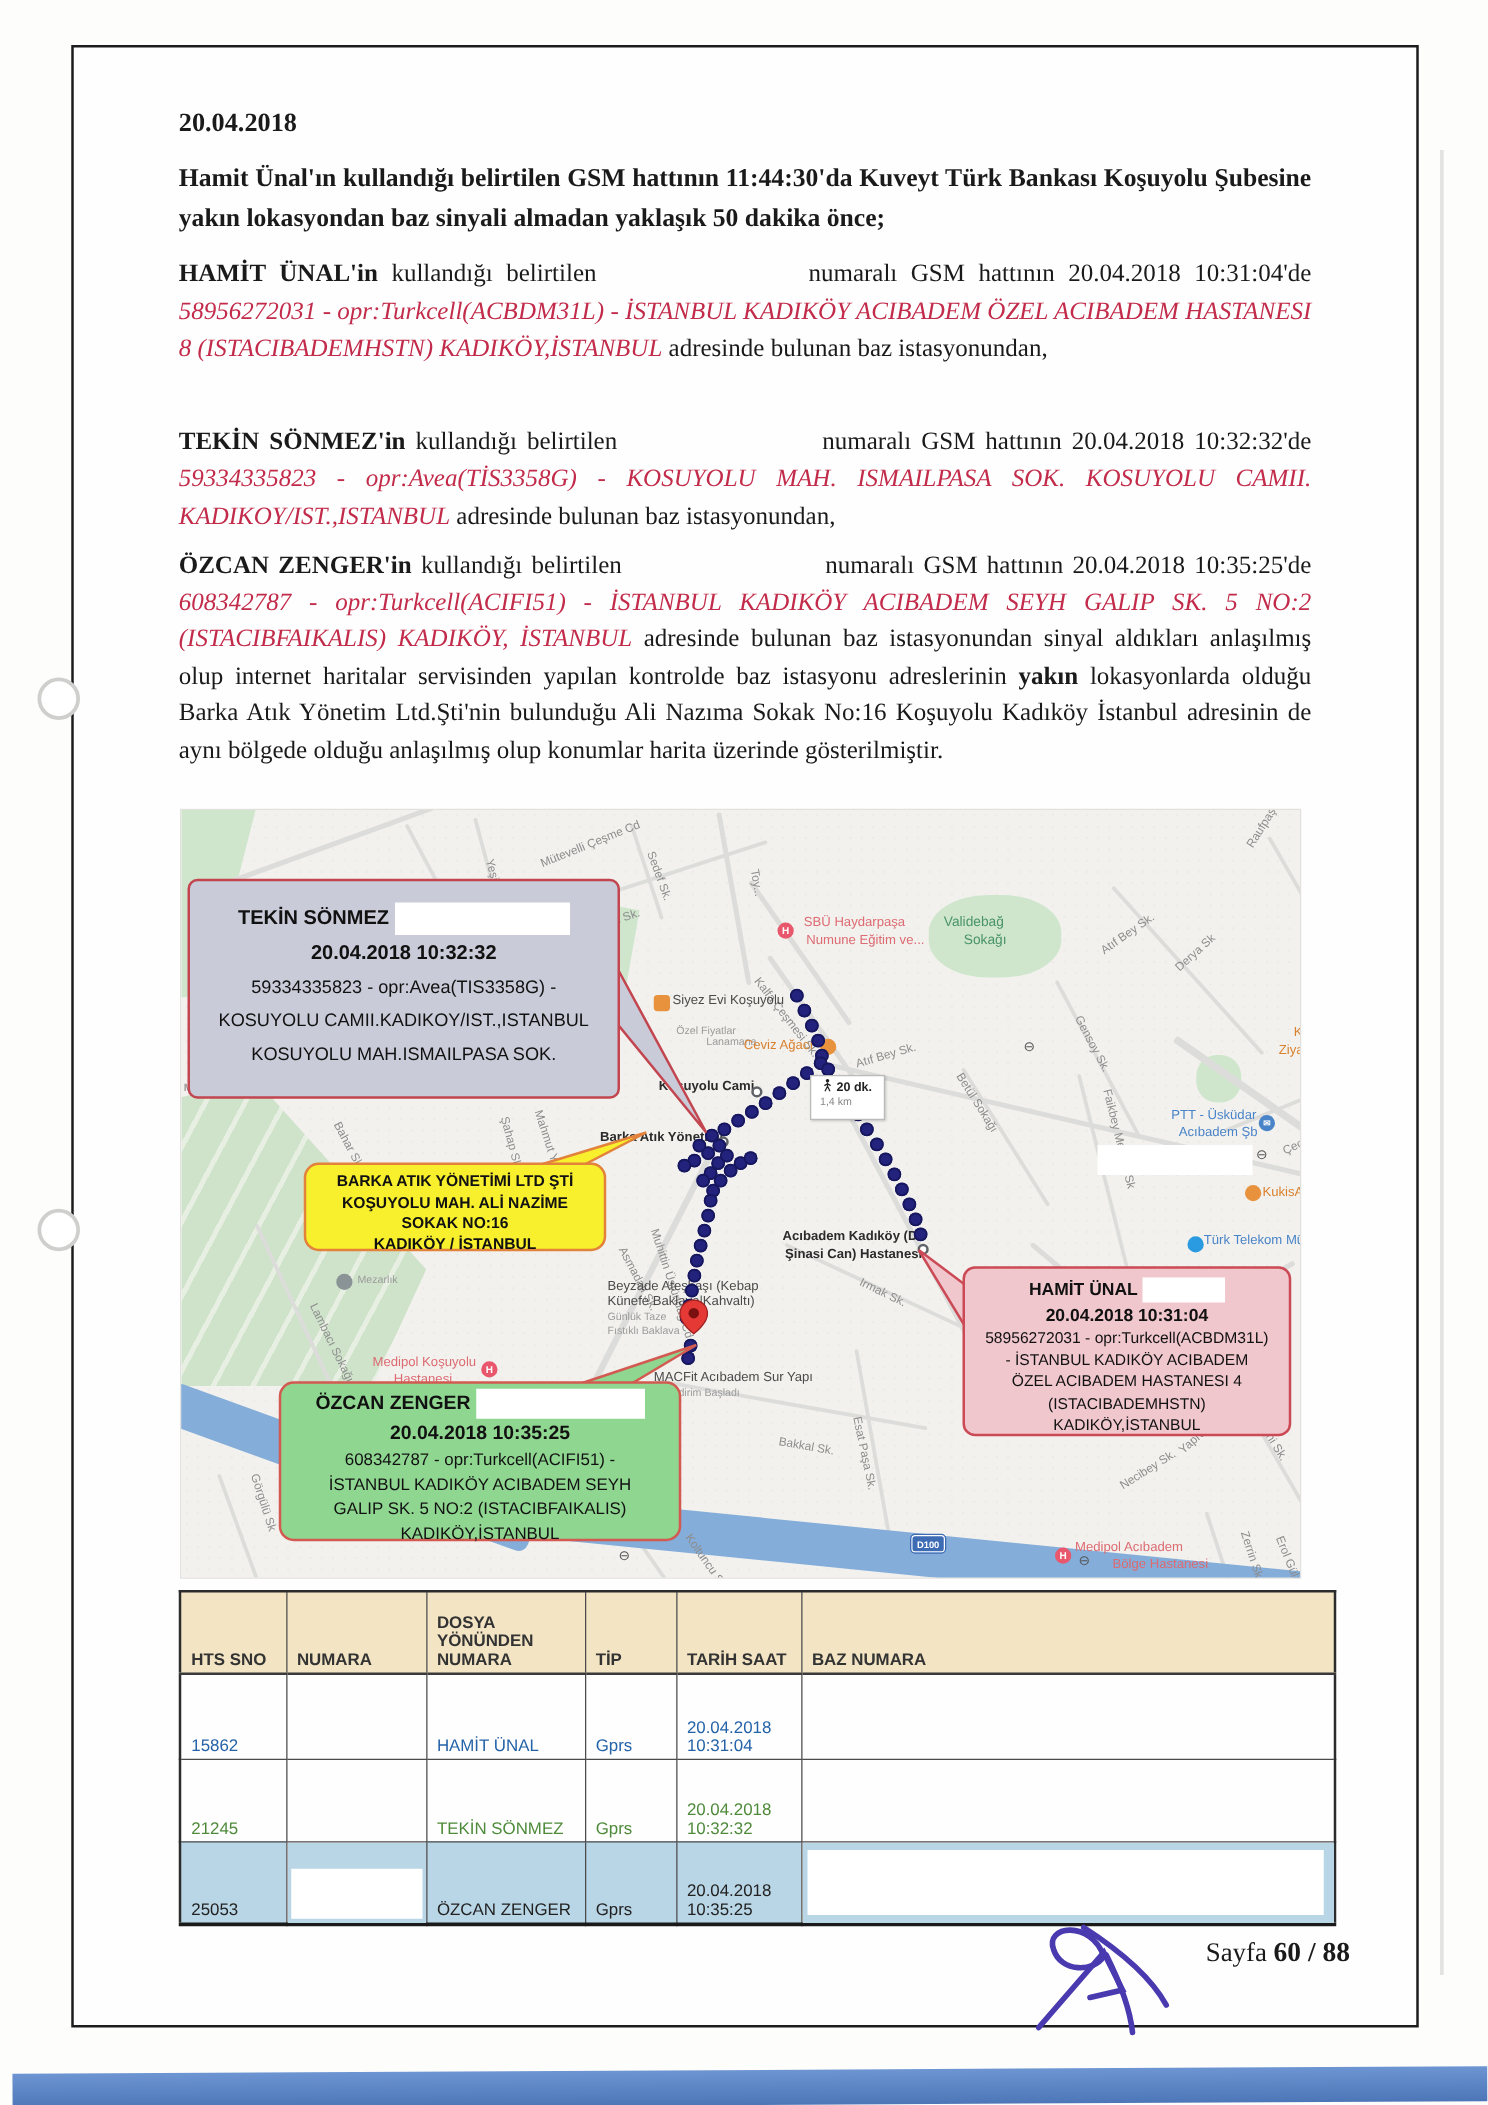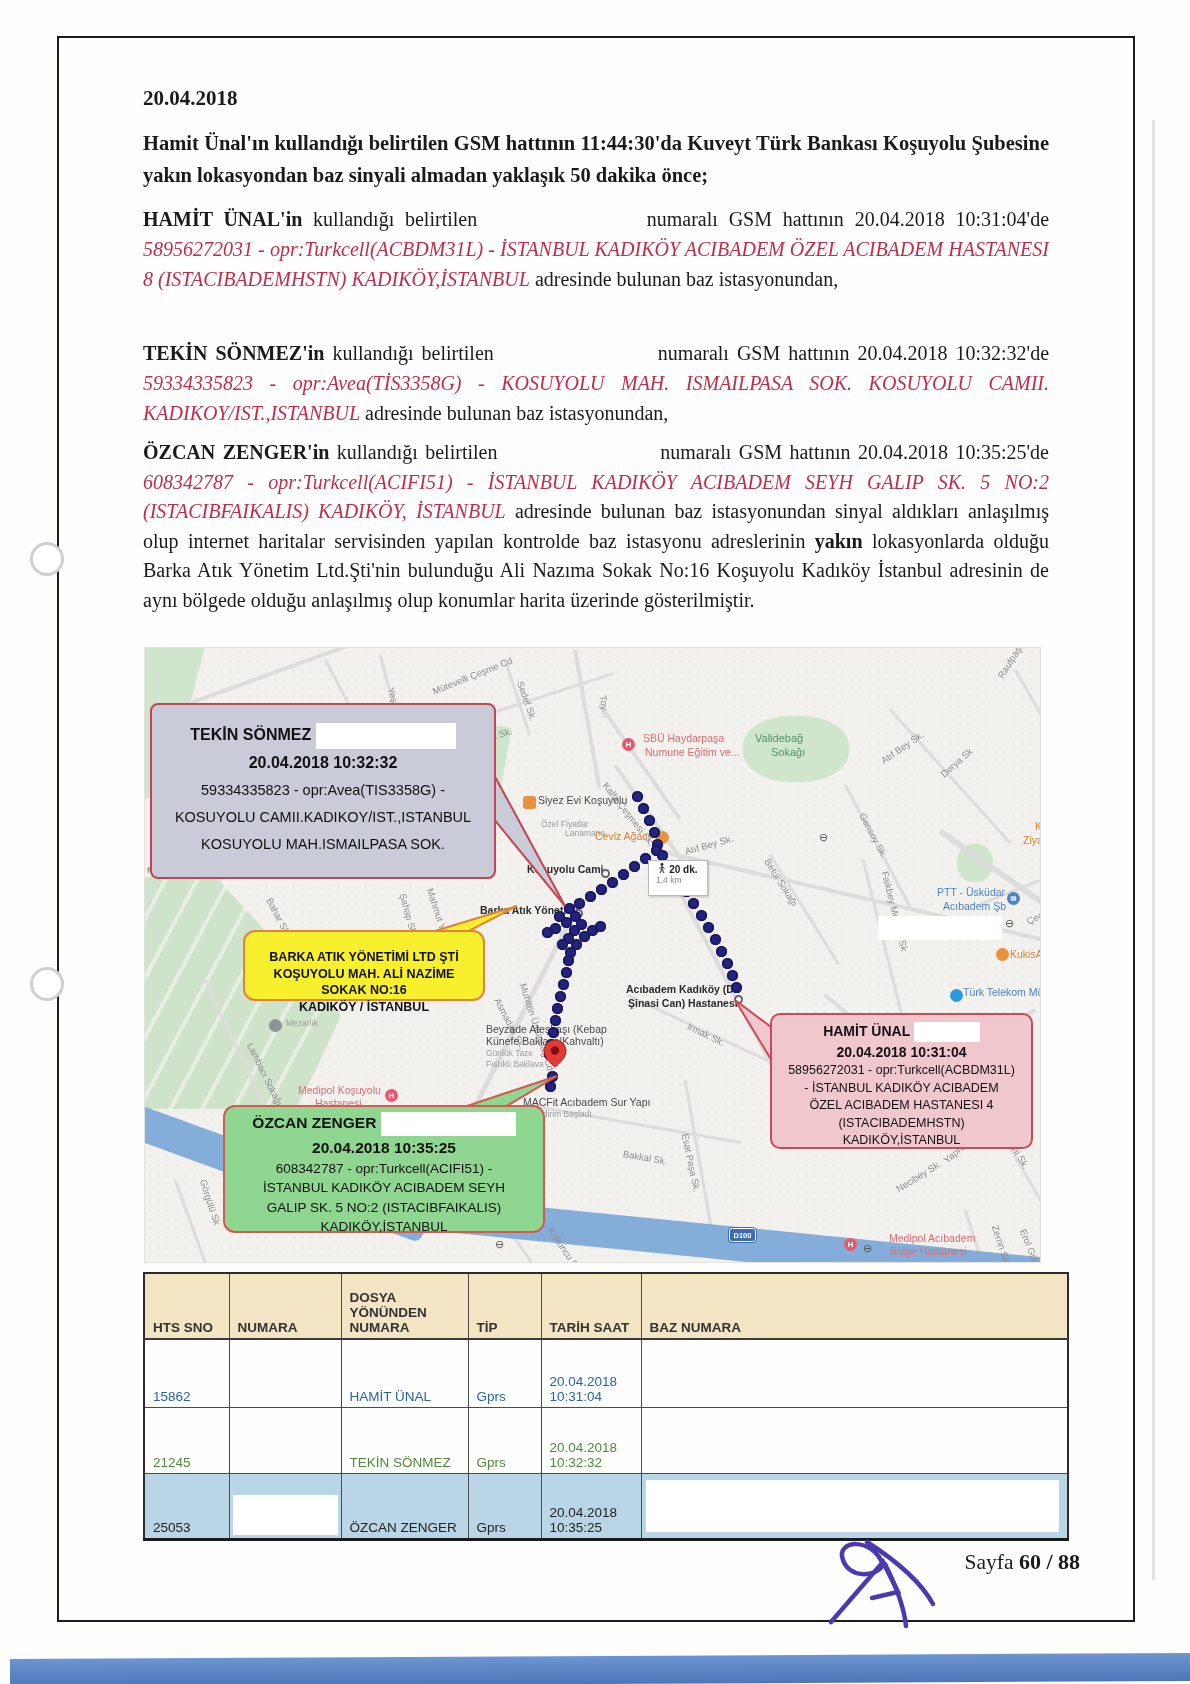--- a/index.html
+++ b/index.html
@@ -45,21 +45,21 @@
   .walk .d1{font-size:10px;font-weight:bold;color:#222;}
   .walk .d2{font-size:8.5px;color:#888;text-align:left;padding-left:7px;}
   .shield{position:absolute;width:27px;height:14px;background:#3d6cb5;border:1.5px solid #fff;outline:1px solid #3d6cb5;border-radius:3px;color:#fff;font:bold 7.5px "Liberation Sans",sans-serif;text-align:center;line-height:14px;box-sizing:border-box;}
   .rd{background:#fff;display:inline-block;vertical-align:middle;}
   .map-redact{position:absolute;left:733px;top:268px;width:124px;height:24px;background:#fff;}
   
   .co{position:absolute;font-family:"Liberation Sans",sans-serif;text-align:center;color:#111;box-sizing:border-box;z-index:5;}
   .co-tekin{left:5px;top:55px;width:346px;height:176px;background:#c9cbd8;border:2.5px solid #c2454f;border-radius:8px;padding-top:16px;}
   .co-tekin .t{font-size:16px;font-weight:bold;line-height:28px;}
   .co-tekin .a{font-size:14.5px;line-height:27px;}
-  .co-barka{left:98px;top:282px;width:242px;height:71px;background:#f8ef2d;border:2.5px solid #e2823b;border-radius:12px;font-weight:bold;font-size:12.5px;line-height:16.5px;padding-top:17px;}
+  .co-barka{left:98px;top:282px;width:242px;height:71px;background:#f8ef2d;border:2.5px solid #e2823b;border-radius:12px;font-weight:bold;font-size:12.5px;line-height:16.5px;padding-top:5px;}
   .co-ozcan{left:78px;top:457px;width:322px;height:128px;background:#8fd690;border:2.5px solid #d25a50;border-radius:12px;padding-top:4px;}
   .co-ozcan .t{font-size:15.5px;font-weight:bold;line-height:23px;}
   .co-ozcan .a{font-size:13.5px;line-height:19.5px;}
   .co-hamit{left:625px;top:365px;width:263px;height:136px;background:#f1c7ce;border:2.5px solid #cb4a56;border-radius:10px;padding-top:6px;}
   .co-hamit .t{font-size:14px;font-weight:bold;line-height:20px;}
   .co-hamit .a{font-size:12.5px;line-height:17.5px;}
   .tails{position:absolute;left:0;top:0;width:895px;height:614px;z-index:4;pointer-events:none;}
   
   .htstable{position:absolute;left:143px;top:1272px;border-collapse:collapse;font-family:"Liberation Sans",sans-serif;font-size:13.5px;table-layout:fixed;}
   .htstable th,.htstable td{border:1.2px solid #4a4a4a;vertical-align:bottom;text-align:left;padding:3px 8px;box-sizing:border-box;}
@@ -210,21 +210,21 @@
       <span class="ml sub" style="left: 393px; top: 461px; transform: rotate(0deg);">ndirim Başladı</span>
       <span class="ml street" style="left: 478px; top: 500px; transform: rotate(10deg);">Bakkal Sk.</span>
       <span class="ml street" style="left: 540px; top: 480px; transform: rotate(78deg);">Esat Paşa Sk.</span>
       <span class="ml street" style="left: 405px; top: 575px; transform: rotate(55deg);">Koltuncu Sk.</span>
       <span class="ml street" style="left: 58px; top: 526px; transform: rotate(72deg);">Görgülü Sk</span>
       <span class="ml street" style="left: 752px; top: 536px; transform: rotate(-32deg);">Necibey Sk.</span>
       <span class="ml street" style="left: 800px; top: 508px; transform: rotate(-42deg);">Yaprak Sk.</span>
       <span class="ml street" style="left: 852px; top: 466px; transform: rotate(58deg);">Şht. Fethi Sk.</span>
       <span class="ml street" style="left: 850px; top: 572px; transform: rotate(72deg);">Zerrin Sk.</span>
       <span class="ml street" style="left: 878px; top: 576px; transform: rotate(68deg);">Erol Gülaydın Sk.</span>
-      <span class="ml hosp" style="left: 744px; top: 584px; transform: rotate(0deg);">Medipol Acıbadem</span>
+      <span class="ml hosp" style="left: 715px; top: 584px; transform: rotate(0deg);">Medipol Acıbadem</span>
       <span class="ml hosp" style="left: 745px; top: 597px; transform: rotate(0deg);">Bölge Hastanesi</span>
       <span class="ml trans" style="left: 818px; top: 338px; transform: rotate(0deg);">Türk Telekom Müdürlüğü</span>
     </div>
   <div id="map-markers">
       <div class="mk mk-hospital" style="left: 477px; top: 90px;">H</div>
       <div class="mk mk-hospital" style="left: 240px; top: 441px;">H</div>
       <div class="mk mk-hospital" style="left: 699px; top: 590px;">H</div>
       <div class="mk mk-restaurant" style="left: 511px; top: 183px;"></div>
       <div class="mk mk-restaurant" style="left: 851px; top: 300px;"></div>
       <div class="mk mk-sq" style="left: 378px; top: 148px;"></div>

